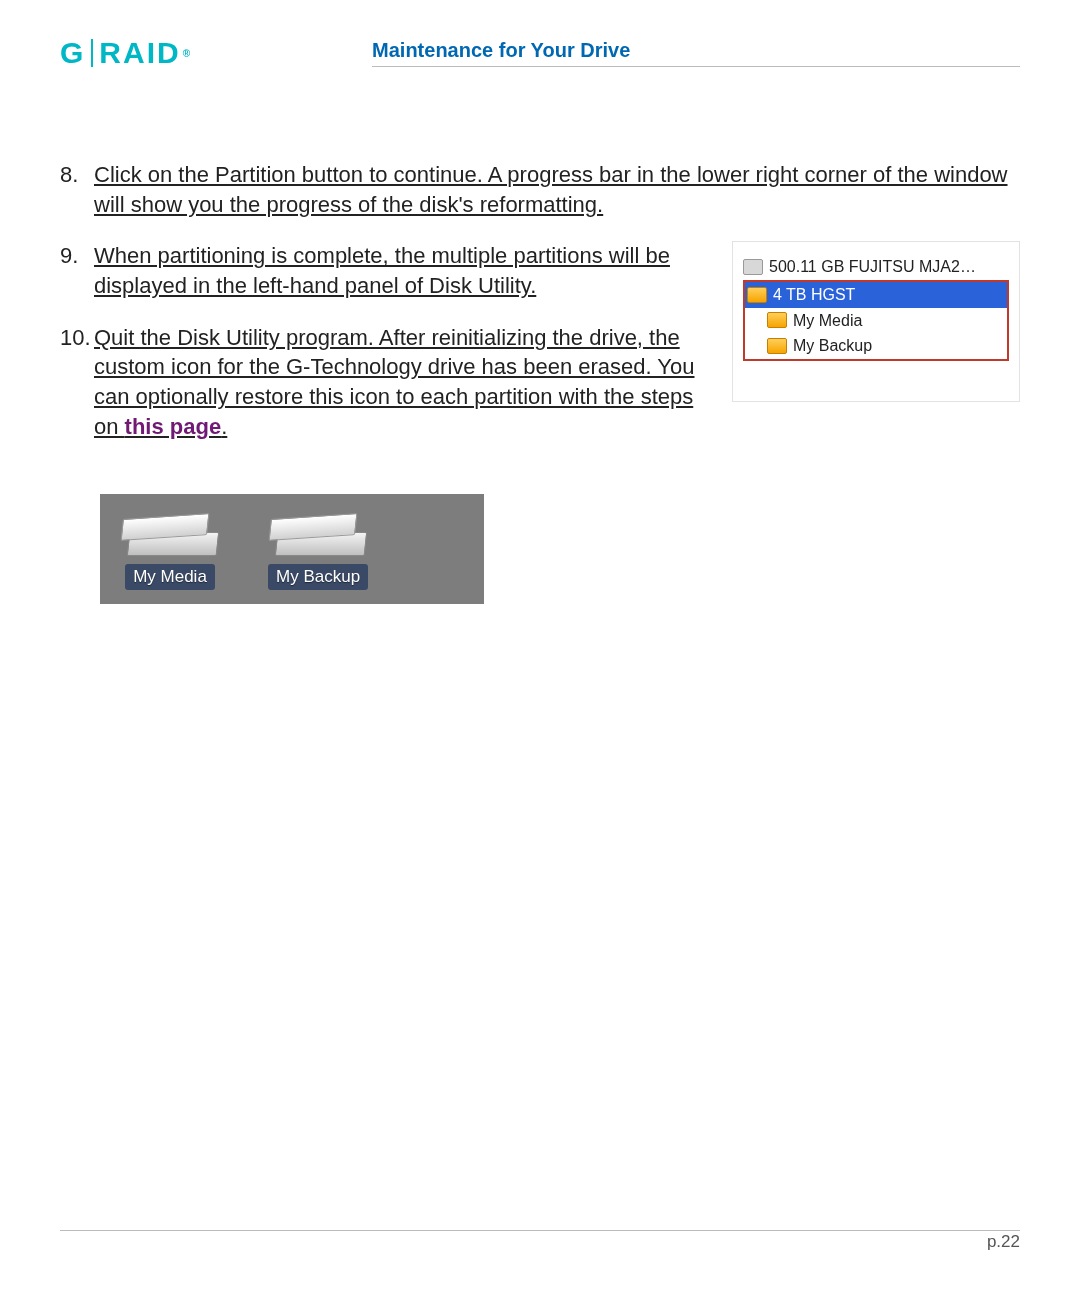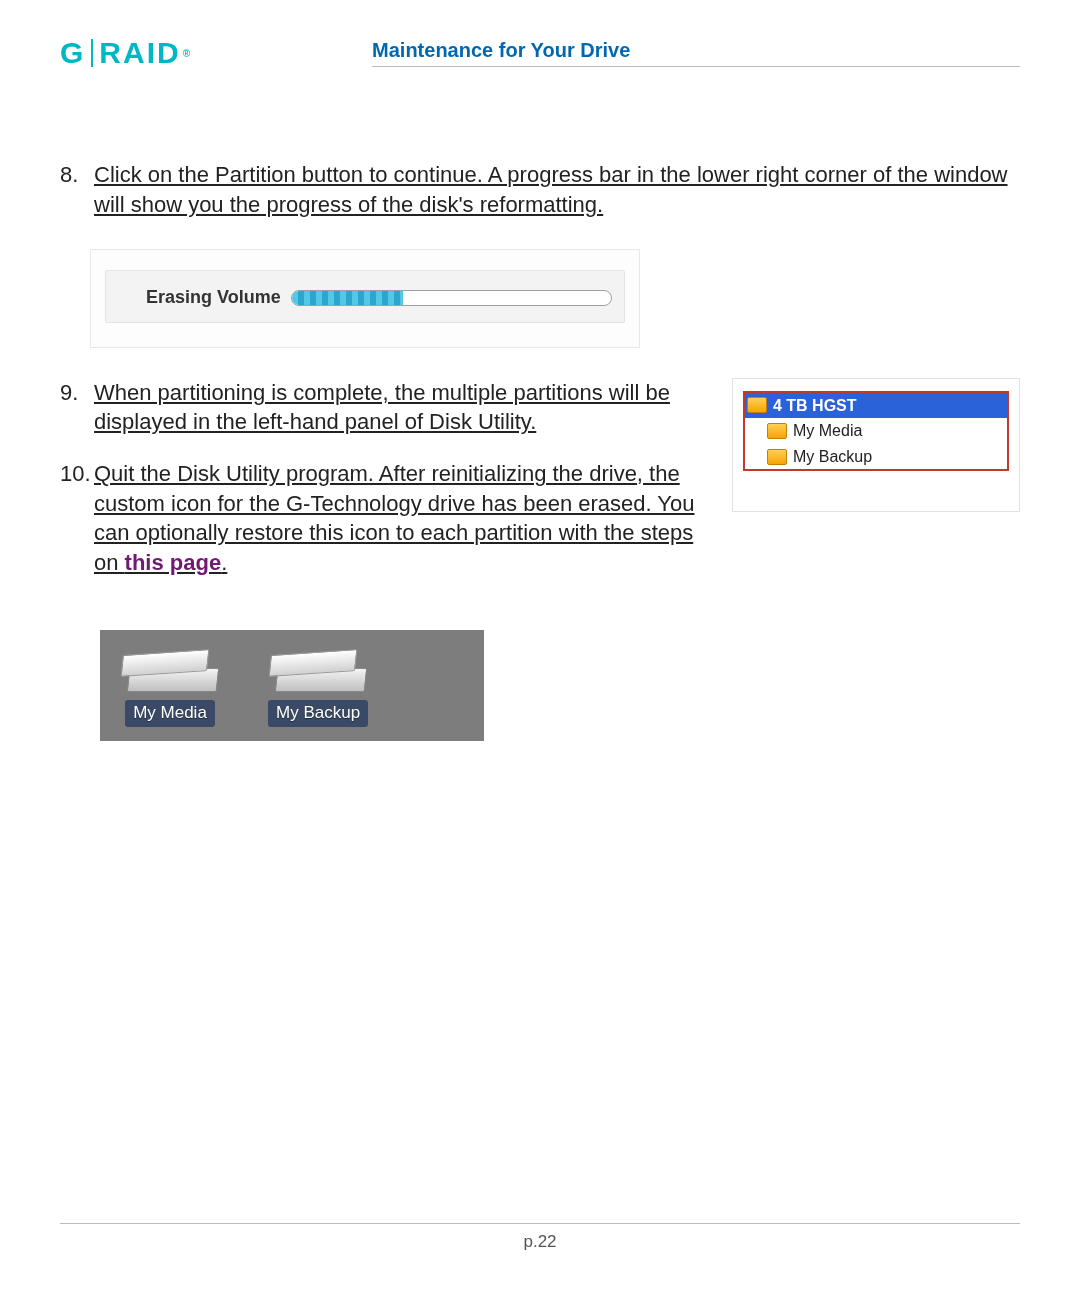--- a/index.html
+++ b/index.html
@@ -153,21 +153,21 @@
     border-color: #c77f00;
   }
   .dp-icon.disc {
     border-radius: 50%;
     background: radial-gradient(circle,#fff 30%,#bbb 70%);
     width: 16px; height:16px;
   }
   .dp-selected {
     background: #2a62d9;
     color: #fff;
-    font-weight: 700;
+    font-weight: 400;
   }
   .dp-highlight-group {
     border: 2px solid #c0392b;
     margin: 0 2px;
   }
   .dp-grey { color: #7a7a7a; }
 
   
   .desktop-icons {
     margin: 30px 0 0 40px;
@@ -217,22 +217,22 @@
     color: #fff;
     text-shadow: 0 1px 1px rgba(0,0,0,.5);
   }
 
   .footer {
     position: absolute;
     bottom: 44px;
     left: 60px;
     right: 60px;
     border-top: 1px solid #bbb;
-    text-align: center;
-    padding-top: 8px;
+    text-align: right;
+    padding-top: 1px;
     font-size: 17px;
     color: #555;
   }
 </style>
 </head>
 <body>
 
 <div class="page">
   <div class="header">
     <div class="logo">
@@ -246,46 +246,42 @@
     </div>
   </div>
 
   <div class="content">
 
     <div class="step">
       <div class="num">8.</div>
       <div class="body">Click on the Partition button to continue. A progress bar in the lower right corner of the window will show you the progress of the disk's reformatting.</div>
     </div>
 
-    <div class="erase-box">
-      <div class="erase-inner">
-        <span class="erase-label">Erasing Volume</span>
-        <div class="progress">
-          <div class="progress-fill"></div>
-        </div>
-      </div>
-    </div>
 
     <div class="row">
       <div class="left">
         <div class="step">
           <div class="num">9.</div>
           <div class="body">When partitioning is complete, the multiple partitions will be displayed in the left-hand panel of Disk Utility.</div>
         </div>
 
         <div class="step">
           <div class="num">10.</div>
           <div class="body">
             <span>Quit the Disk Utility program. After reinitializing the drive, the custom icon for the G-Technology drive has been erased. You can optionally restore this icon to each partition with the steps on </span><span class="link">this page</span><span>.</span>
           </div>
         </div>
 
       </div>
 
       <div class="disk-panel">
+        <div class="dp-item">
+          <span class="dp-icon"></span>
+          <span>500.11 GB FUJITSU MJA2…</span>
+        </div>
 
         <div class="dp-highlight-group">
           <div class="dp-item dp-selected">
             <span class="dp-icon orange"></span>
             <span>4 TB HGST</span>
           </div>
           <div class="dp-item dp-sub">
             <span class="dp-icon orange"></span>
             <span>My Media</span>
           </div>

